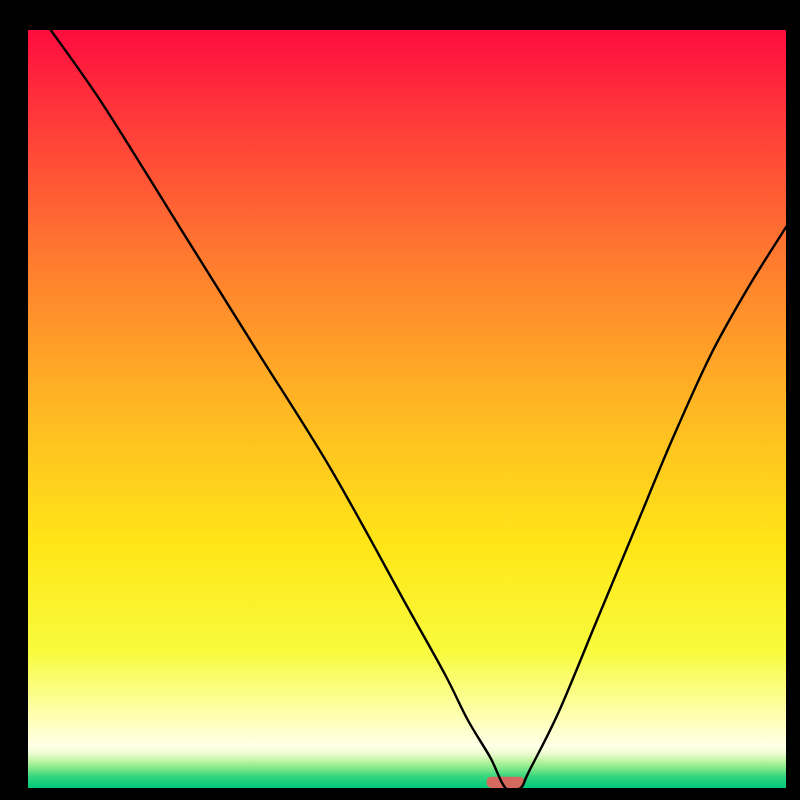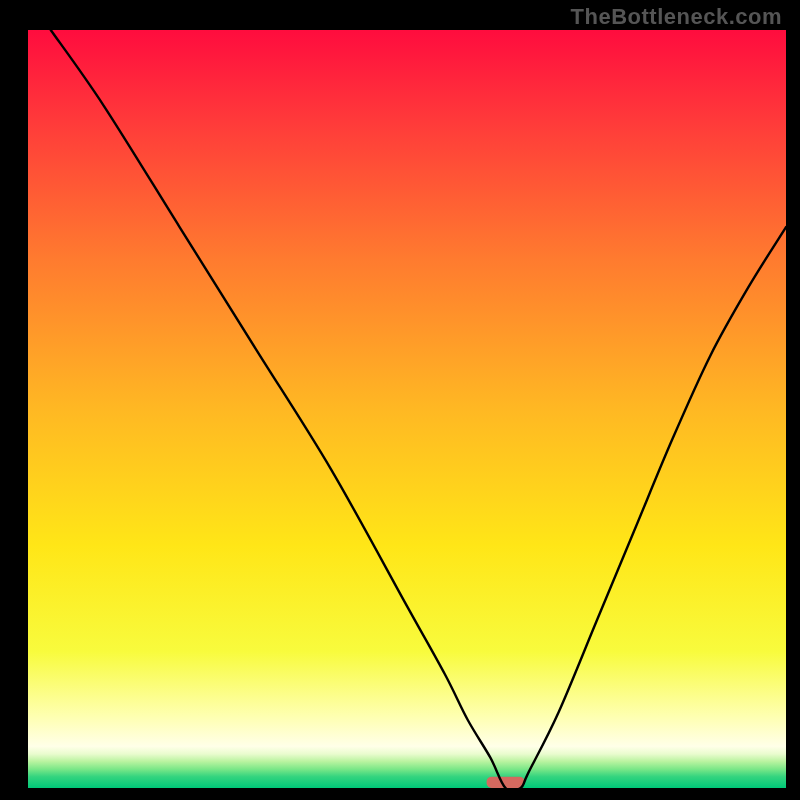--- a/index.html
+++ b/index.html
@@ -30,21 +30,20 @@
   svg.plot {
     position: absolute;
     left: 0;
     top: 0;
   }
 </style>
 </head>
 <body>
 
 <div class="chart-container">
-  <div class="watermark">TheBottleneck.com</div>
   <svg class="plot" width="800" height="800" viewBox="0 0 800 800">
     <defs>
       <linearGradient id="bg-grad" x1="0" y1="0" x2="0" y2="1">
           <stop offset="0%" stop-color="#ff0c3e"></stop>
           <stop offset="12%" stop-color="#ff3a3a"></stop>
           <stop offset="30%" stop-color="#ff7a2f"></stop>
           <stop offset="50%" stop-color="#ffb823"></stop>
           <stop offset="68%" stop-color="#ffe617"></stop>
           <stop offset="82%" stop-color="#f8fb3d"></stop>
           <stop offset="90.5%" stop-color="#feffb0"></stop>

